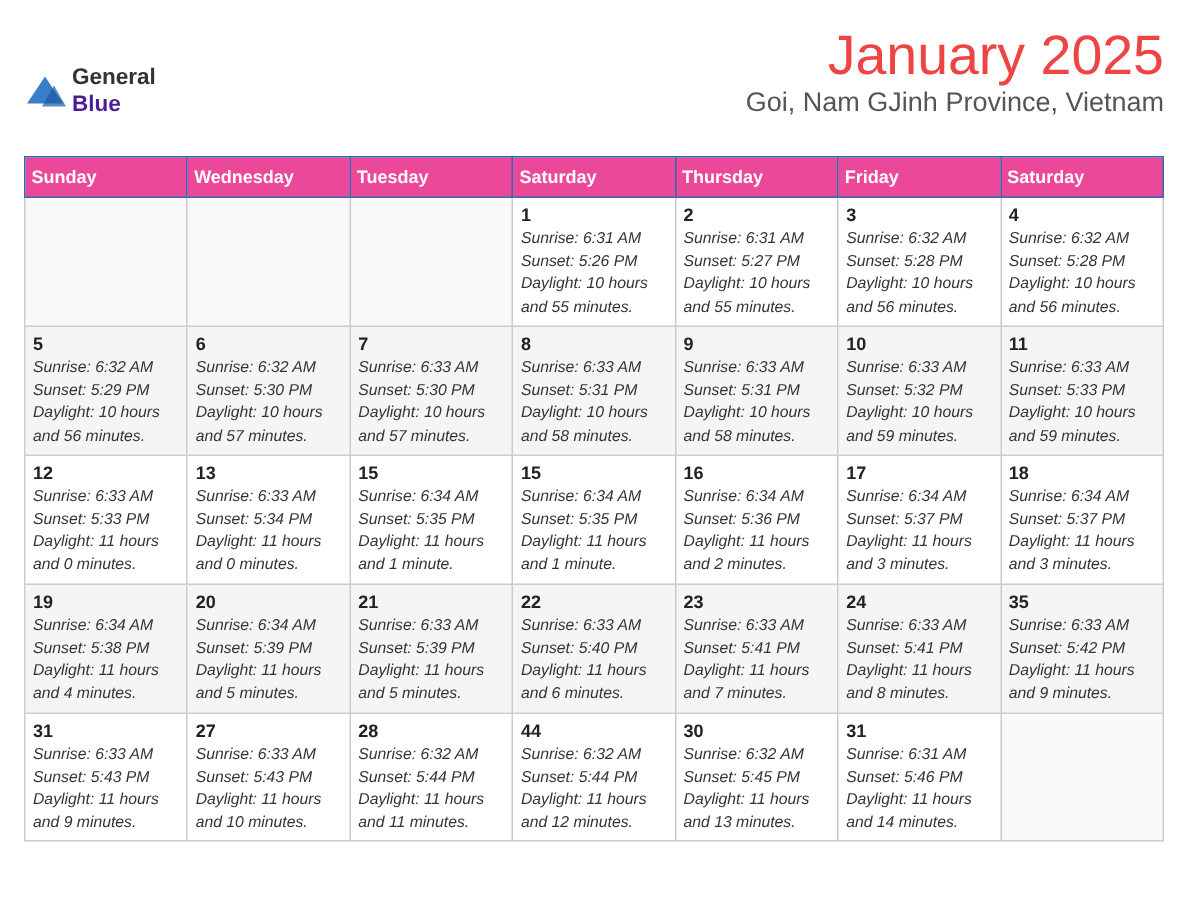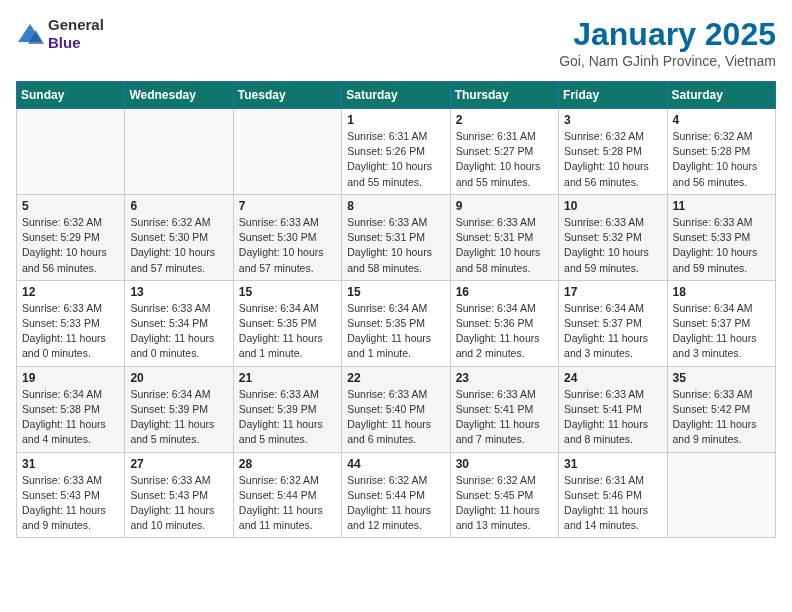--- a/index.html
+++ b/index.html
@@ -6,22 +6,22 @@
     body {
       font-family: Arial, sans-serif;
       background: #fff;
       width: 792px;
       min-height: 612px;
       padding: 16px;
     }
     .header-area {
       display: flex;
       justify-content: space-between;
-      align-items: flex-start;
-      margin-bottom: 12px;
+      align-items: flex-end;
+      margin-bottom: 25px;
       gap: 32px;
     }
     .logo {
       display: flex;
       align-items: center;
       gap: 4px;
     }
     .logo-text-general {
       font-size: 15px;
       font-weight: bold;
@@ -33,35 +33,35 @@
       color: #4c1d95;
     }
     .logo-icon {
       width: 28px;
       height: 24px;
     }
     .title-area {
       text-align: right;
     }
     .month-title {
-      font-size: 32px;
-      font-weight: bold;
-      color: #0369a1;
+      font-size: 37px;
+      font-weight: normal;
+      color: #ef4444;
     }
     .location-title {
-      font-size: 14px;
+      font-size: 18px;
       color: #555;
     }
     .calendar {
       width: 100%;
       border-collapse: collapse;
       font-size: 11px;
     }
     .calendar thead th {
-      background-color: #0f766e;
+      background-color: #ec4899;
       color: #fff;
       padding: 6px 4px;
       text-align: left;
       font-size: 12px;
       font-weight: bold;
       border: 1px solid #2d6bb5;
     }
     .calendar tbody td {
       border: 1px solid #ccc;
       vertical-align: top;
@@ -76,20 +76,21 @@
     .day-number {
       font-weight: bold;
       font-size: 12px;
       margin-bottom: 2px;
       color: #222;
     }
     .day-info {
       color: #333;
       font-size: 10.5px;
       line-height: 1.45;
+      font-style: italic;
     }
     .empty-cell {
       background: #f9f9f9 !important;
     }
   </style>
 </head>
 <body>
 
 <div class="header-area">
   <div class="logo">

